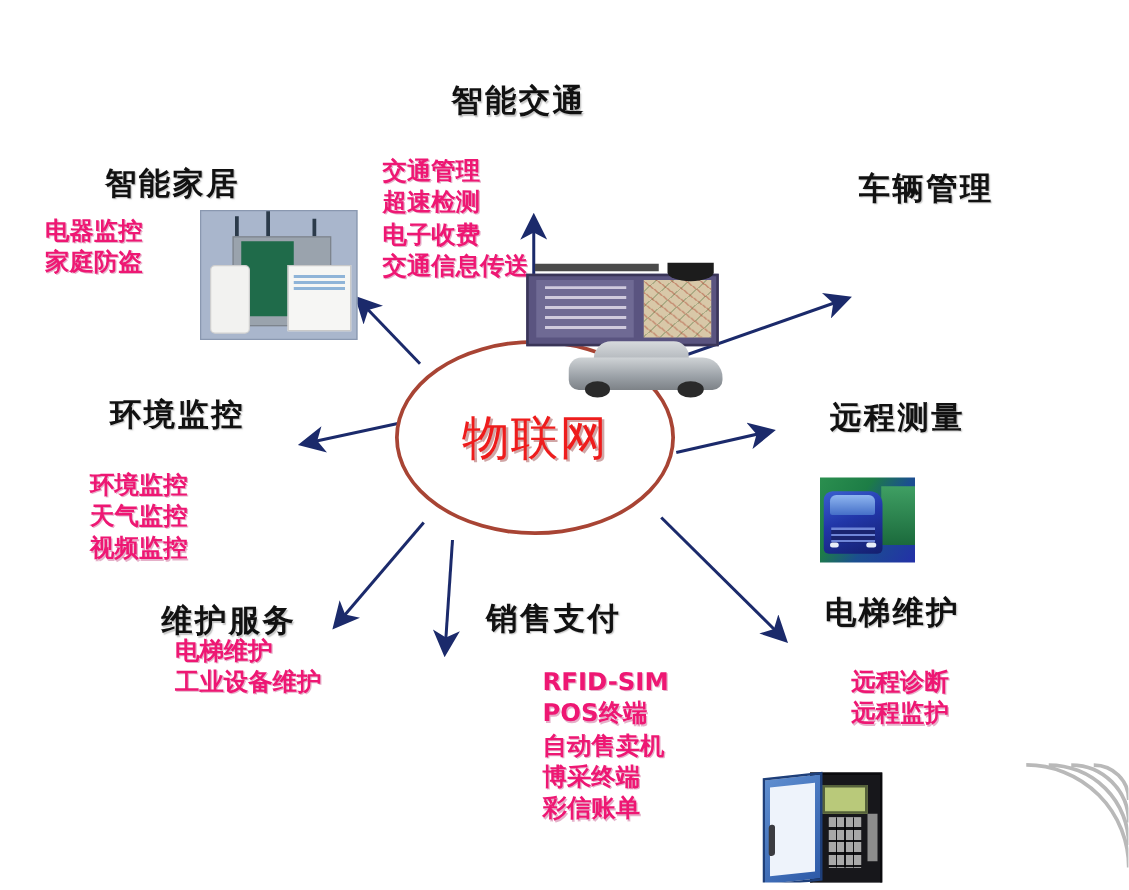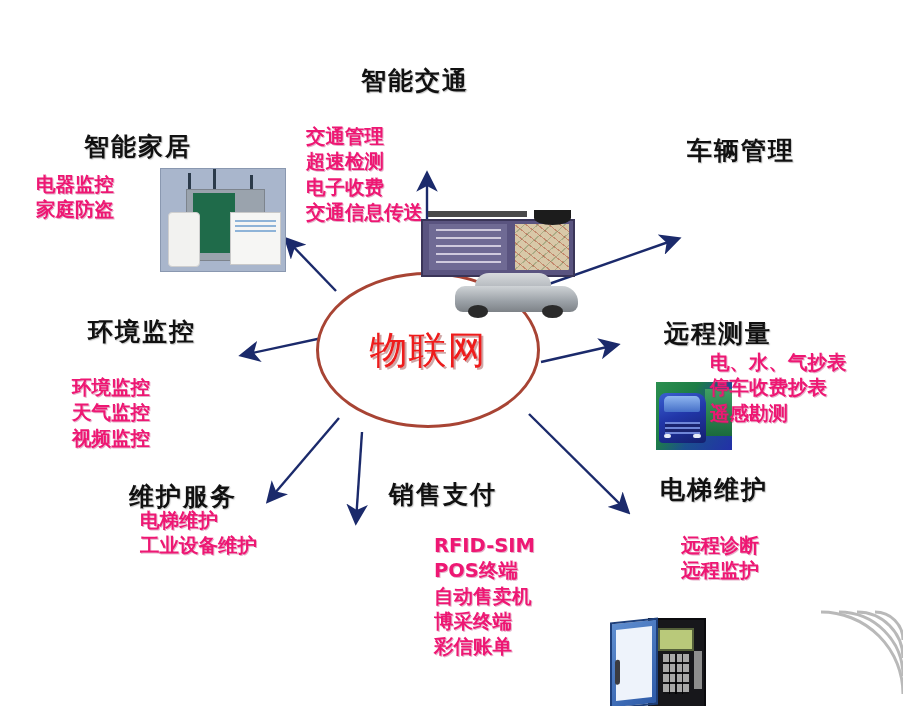--- a/index.html
+++ b/index.html
@@ -443,23 +443,20 @@
         <div class="tk-glass"></div>
         <div class="tk-grill"></div>
         <div class="tk-lamp l1"></div>
         <div class="tk-lamp l2"></div>
       </div>
     </div>
   </div>
 
   <div>
     <div class="node-title" style="left:664px; top:297px;margin-top:20px;">远程测量</div>
-    <div class="node-items" style="left:710px; top:350px; white-space:pre;">电、水、气抄表
-停车收费抄表
-遥感勘测</div>
     <div class="thumb meter" style="left:610px; top:332px; width:96px; height:90px;">
       <div class="mt-body">
         <div class="mt-lcd"></div>
         <div class="mt-keys"></div>
         <div class="mt-side"></div>
       </div>
       <div class="mt-door">
         <div class="mt-door-in"></div>
         <div class="mt-slot"></div>
       </div>

